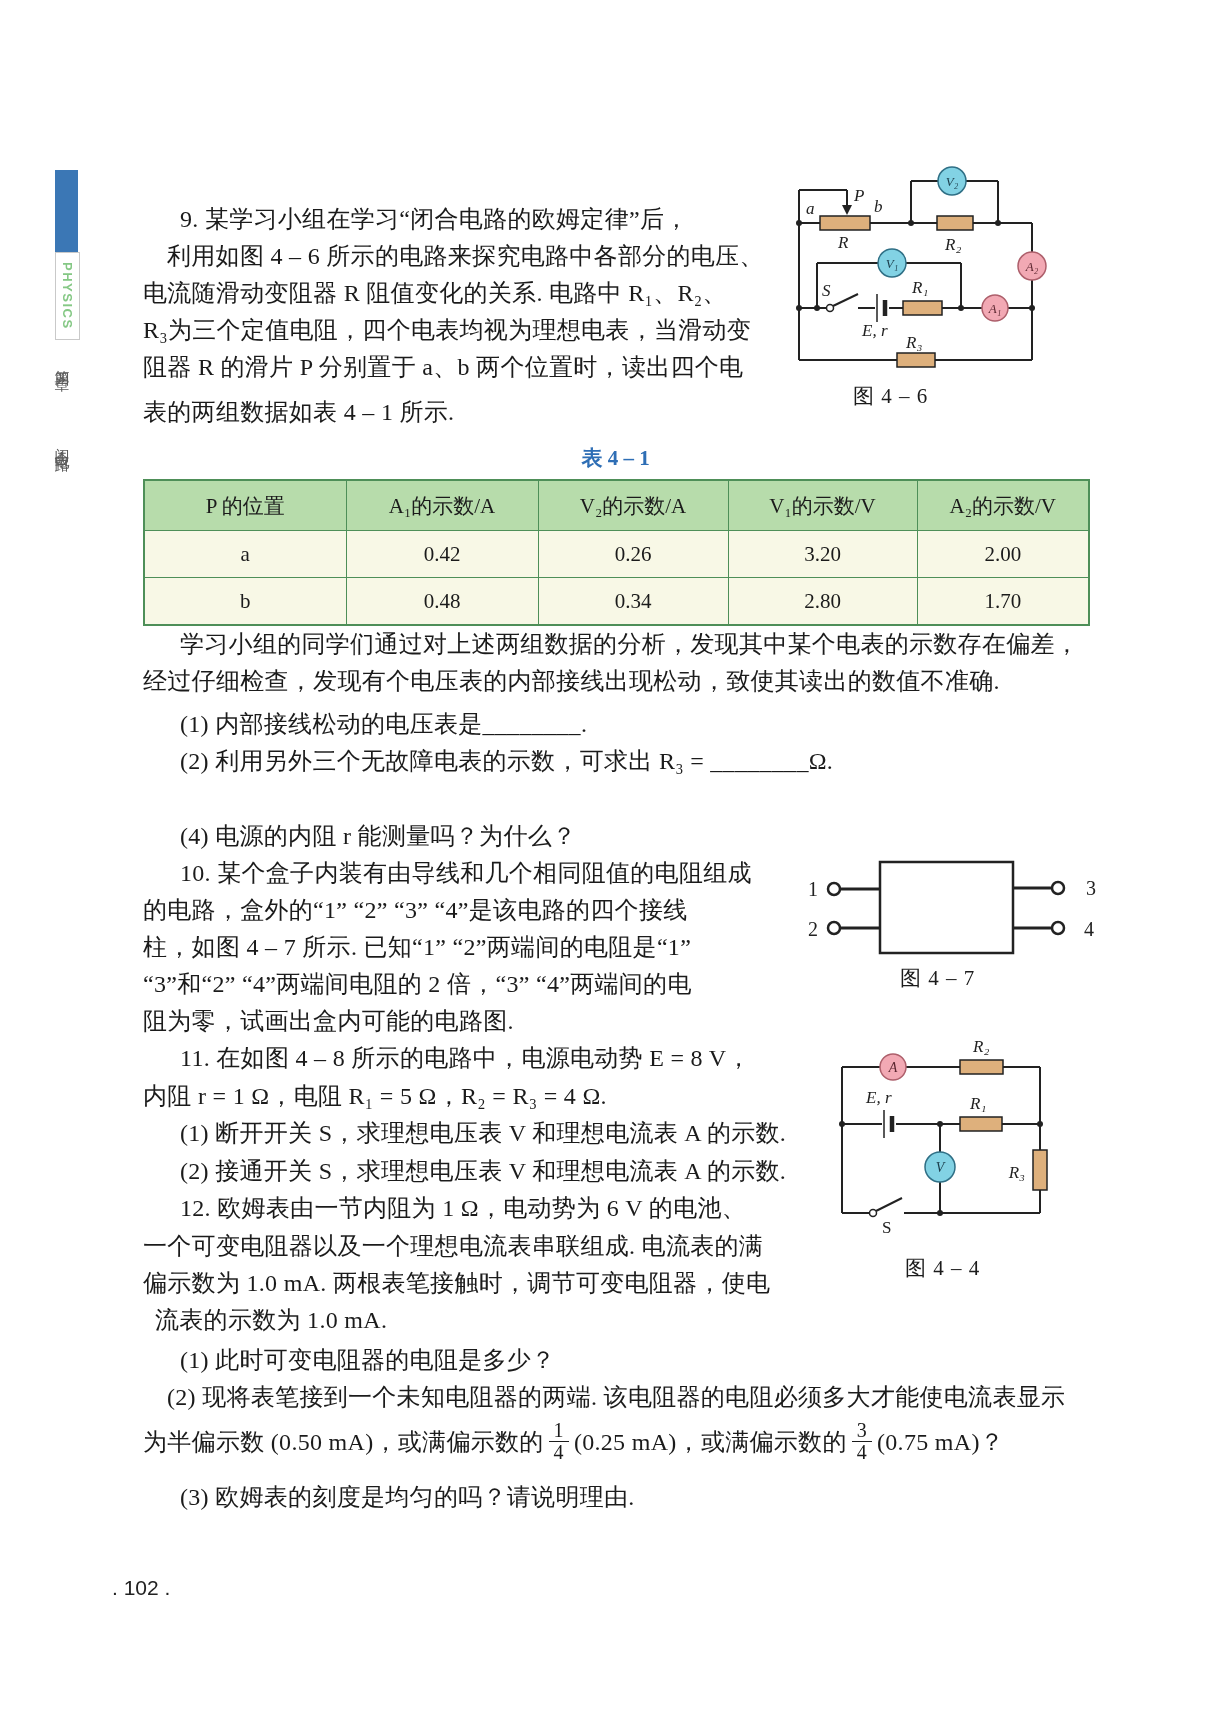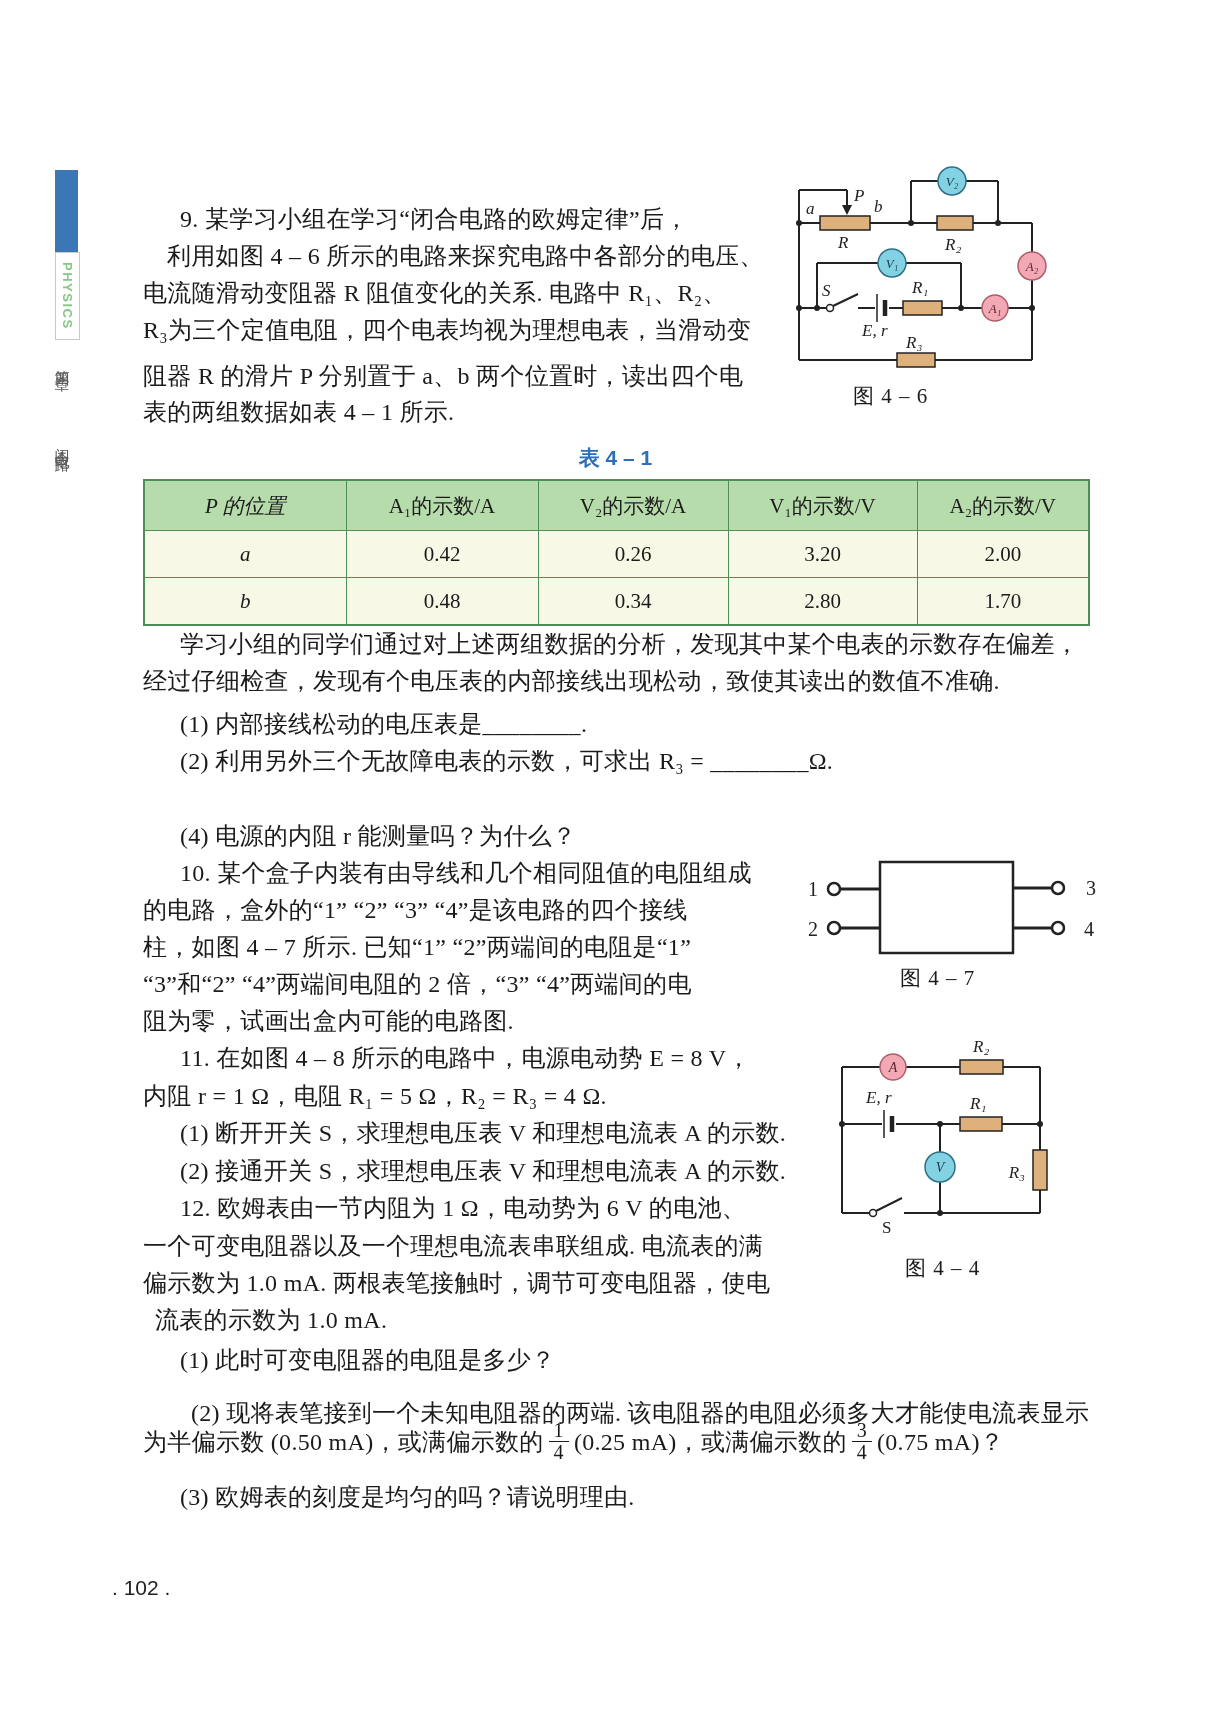--- a/index.html
+++ b/index.html
@@ -5,27 +5,27 @@
   html,body{margin:0;padding:0;background:#e8e8e8;}
   .page{position:relative;width:1224px;height:1717px;background:#ffffff;margin:0 auto;
         font-family:"Liberation Serif","DejaVu Serif",serif;color:#1b1b1b;overflow:hidden;}
   .tline{position:absolute;font-size:24px;white-space:nowrap;letter-spacing:0.3px;}
   .sidebar-bar{position:absolute;left:55px;top:170px;width:23px;height:82px;background:#3b77b5;}
   .sidebar-brand{position:absolute;left:55px;top:252px;width:23px;height:86px;border:1px solid #c9c9c9;
         writing-mode:vertical-rl;font-family:"Liberation Sans",sans-serif;font-weight:bold;
         font-size:13px;color:#85c885;letter-spacing:1.5px;display:flex;align-items:center;justify-content:center;}
   .sidebar-vtext{position:absolute;writing-mode:vertical-rl;font-size:15px;color:#5a5a5a;letter-spacing:3px;}
   .table-title{position:absolute;left:143px;top:444px;width:945px;text-align:center;
-        font-family:Liberation Sans, sans-serif;font-weight:bold;font-size:21px;color:#2e6eb5;}
+        font-family:Liberation Serif, serif;font-weight:bold;font-size:21px;color:#2e6eb5;}
   .tbl-wrap{position:absolute;left:143px;top:479px;width:945px;}
   table.data{border-collapse:collapse;width:100%;table-layout:fixed;border:2.5px solid #4e8f58;}
   table.data th{background:#b7dcab;border:1.5px solid #4e8f58;height:47px;font-weight:normal;
         font-size:21px;text-align:center;}
   table.data td{background:#f8f8e6;border:1.5px solid #4e8f58;height:44px;font-size:21px;text-align:center;}
-  td.pos, th.pos-h{font-style:italic;}
+  td.pos, th.pos-h{}
   .fig-caption{position:absolute;font-size:21px;letter-spacing:1px;}
   .fig{position:absolute;}
   .frac-line{display:flex;align-items:center;}
   .frac{display:inline-block;text-align:center;font-size:20px;line-height:1.05;margin:0 5px;}
   .frac .num{display:block;border-bottom:1.5px solid #1b1b1b;padding:0 5px;}
   .frac .den{display:block;}
   .page-number{position:absolute;left:112px;top:1576px;font-size:21px;
         font-family:"Liberation Sans",sans-serif;color:#222;}
   svg text{font-family:"Liberation Serif","DejaVu Serif",serif;}
   .svg-var{font-style:italic;}
@@ -38,21 +38,21 @@
   <div class="sidebar-bar"></div>
   <div class="sidebar-brand">PHYSICS</div>
   <div class="sidebar-vtext" style="left:52px;top:358px;">第四章</div>
   <div class="sidebar-vtext" style="left:52px;top:436px;">闭合电路</div>
 
 
   <div class="tline" style="left:180px;top:203px;">9. 某学习小组在学习“闭合电路的欧姆定律”后，</div>
   <div class="tline" style="left:143px;top:240px;margin-left:24px;">利用如图 4 – 6 所示的电路来探究电路中各部分的电压、</div>
   <div class="tline" style="left:143px;top:277px;">电流随滑动变阻器 R 阻值变化的关系. 电路中 R₁、R₂、</div>
   <div class="tline" style="left:143px;top:314px;">R₃为三个定值电阻，四个电表均视为理想电表，当滑动变</div>
-  <div class="tline" style="left:143px;top:351px;margin-top:9px;">阻器 R 的滑片 P 分别置于 a、b 两个位置时，读出四个电</div>
+  <div class="tline" style="left:143px;top:351px;">阻器 R 的滑片 P 分别置于 a、b 两个位置时，读出四个电</div>
   <div class="tline" style="left:143px;top:396px;">表的两组数据如表 4 – 1 所示.</div>
 
   <svg class="fig" style="left:770px;top:148px;" width="330" height="230" viewBox="0 0 330 230">
     <g stroke="#222" stroke-width="2" fill="none">
       <path d="M29,42 H77"></path>
       <path d="M77,42 V57"></path>
       <path d="M29,42 V212"></path>
       <path d="M29,75 H50 M100,75 H167 M203,75 H262"></path>
       <path d="M141,75 V33 M141,33 H168 M196,33 H228 M228,33 V75"></path>
       <path d="M262,75 V104 M262,132 V212"></path>
@@ -221,21 +221,21 @@
       <text x="122" y="137" fill="#1b3c4a">V</text>
     </g>
   </svg>
   <div class="fig-caption" style="left:905px;top:1254px;">图 4 – 4</div>
 
   <div class="tline" style="left:180px;top:1192px;">12. 欧姆表由一节内阻为 1 Ω，电动势为 6 V 的电池、</div>
   <div class="tline" style="left:143px;top:1230px;">一个可变电阻器以及一个理想电流表串联组成. 电流表的满</div>
   <div class="tline" style="left:143px;top:1267px;">偏示数为 1.0 mA. 两根表笔接触时，调节可变电阻器，使电</div>
   <div class="tline" style="left:143px;top:1304px;margin-left:12px;">流表的示数为 1.0 mA.</div>
   <div class="tline" style="left:180px;top:1344px;">(1) 此时可变电阻器的电阻是多少？</div>
-  <div class="tline" style="left:191px;top:1381px;margin-top:16px;">(2) 现将表笔接到一个未知电阻器的两端. 该电阻器的电阻必须多大才能使电流表显示</div>
+  <div class="tline" style="left:167px;top:1381px;">(2) 现将表笔接到一个未知电阻器的两端. 该电阻器的电阻必须多大才能使电流表显示</div>
 
   <div class="tline frac-line" style="left:143px;top:1420px;">
     <span>为半偏示数 (0.50 mA)，或满偏示数的</span>
     <span class="frac">
         <span class="num">1</span>
         <span class="den">4</span>
       </span>
     <span> (0.25 mA)，或满偏示数的</span>
     <span class="frac">
         <span class="num">3</span>

